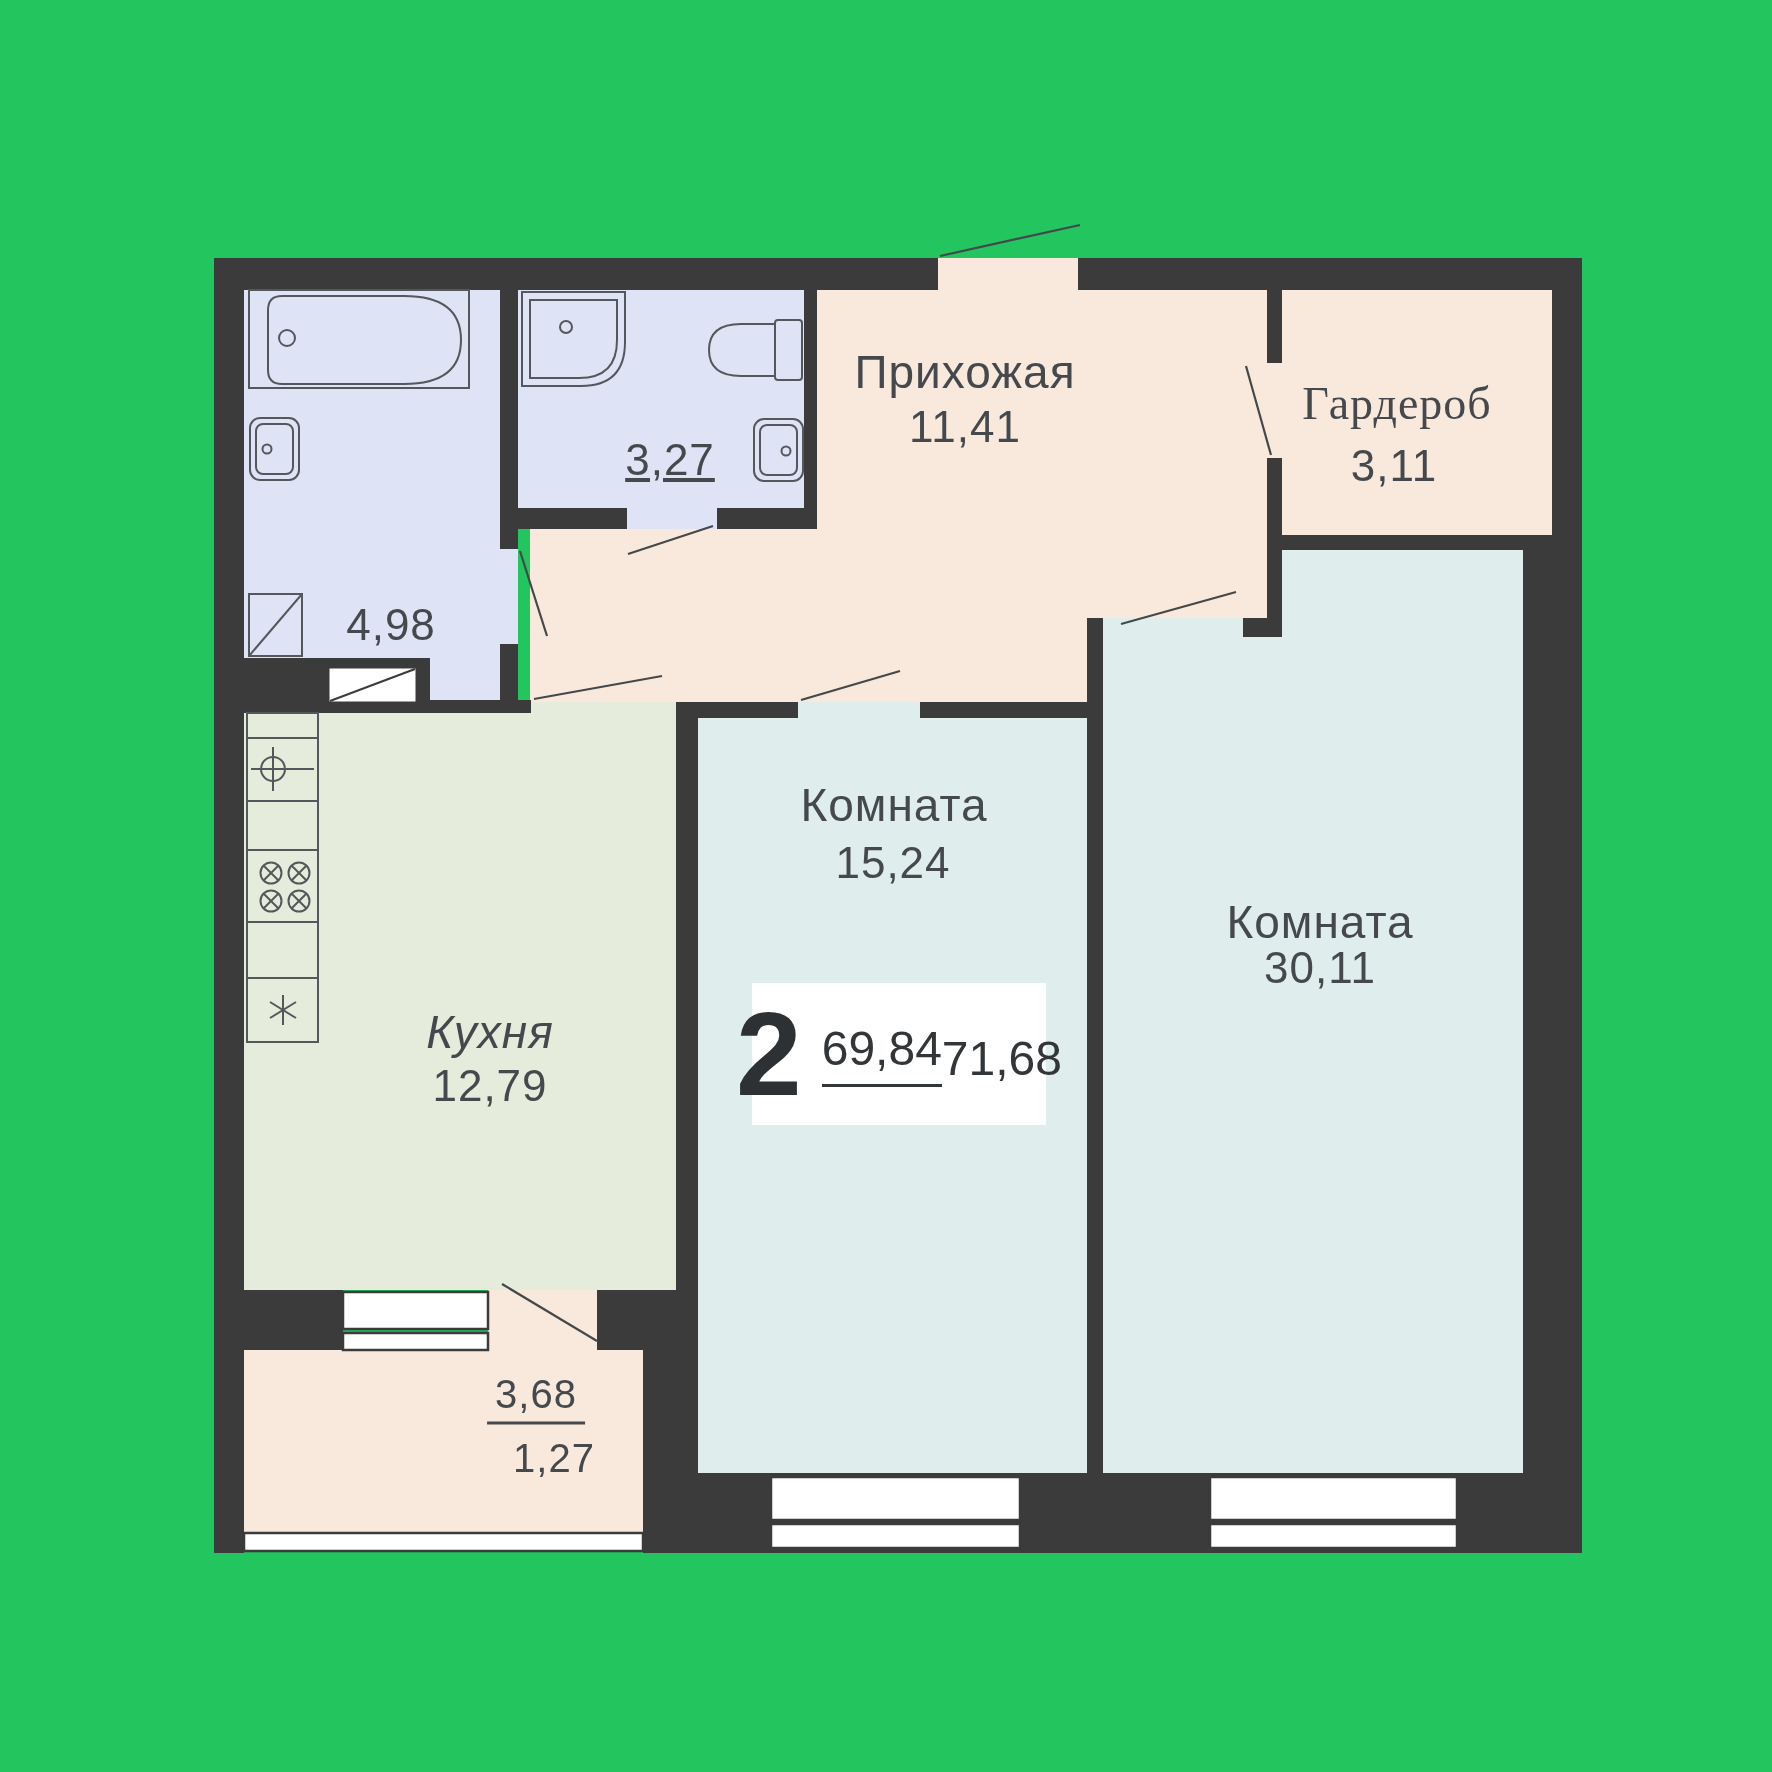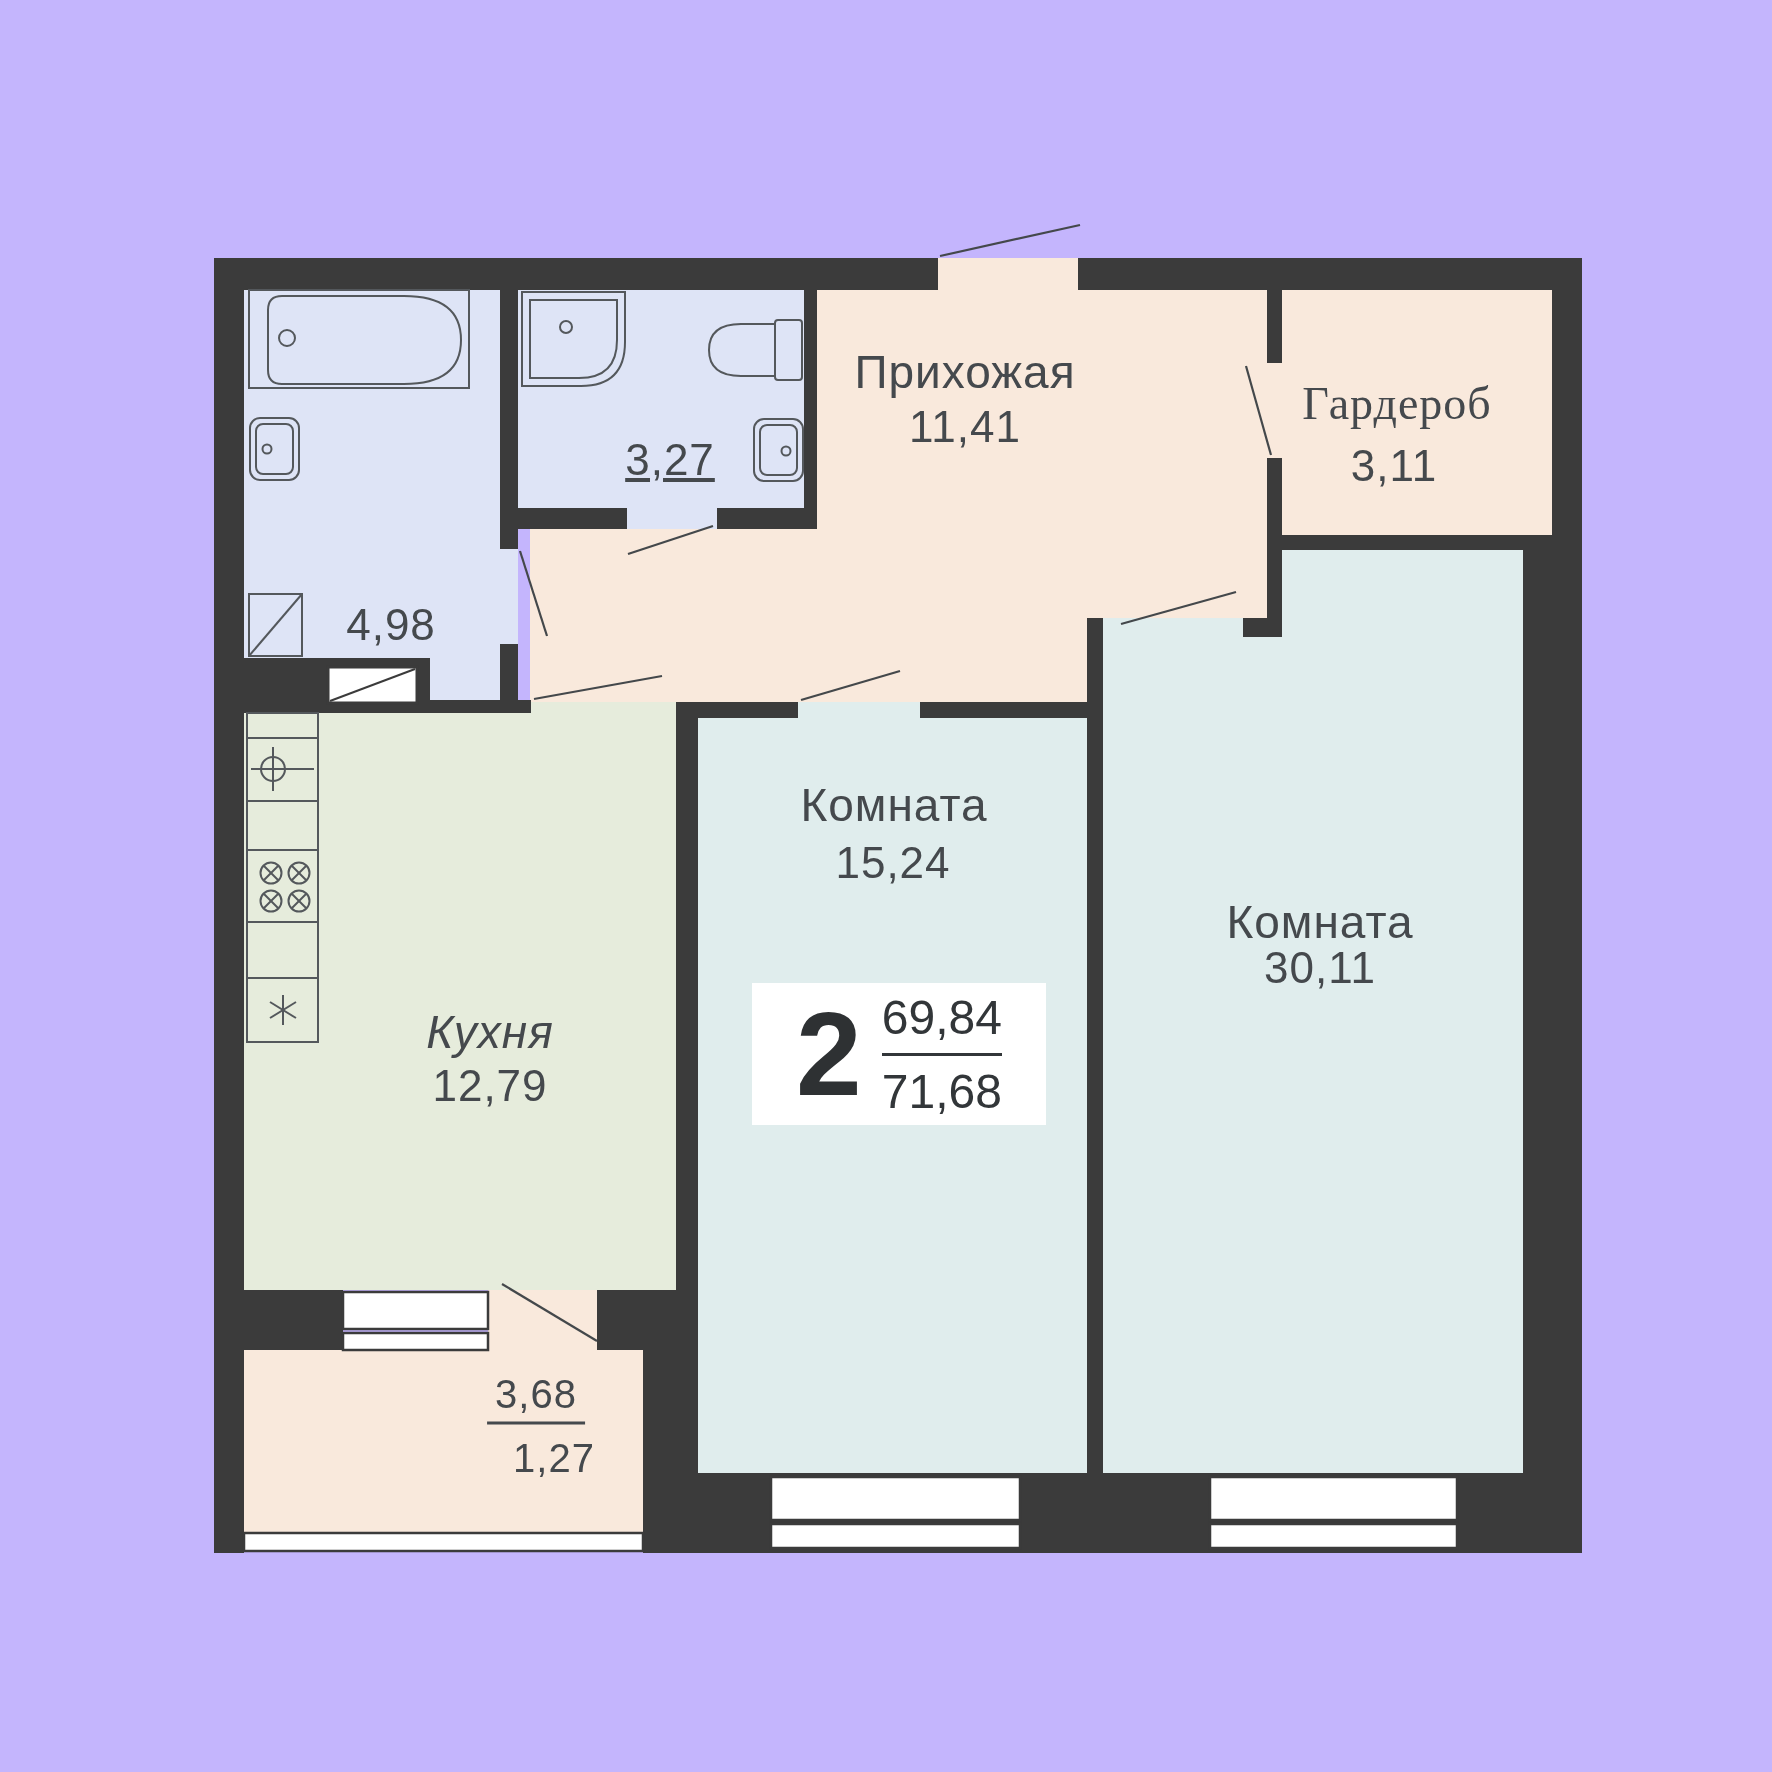--- a/index.html
+++ b/index.html
@@ -1,37 +1,37 @@
 <!DOCTYPE html>
 <html><head>
 <meta charset="utf-8">
 <style>
   html,body{margin:0;padding:0;background:#ffffff;}
   body{font-family:"Liberation Sans","DejaVu Sans",sans-serif;}
-  .plan{position:relative;width:1772px;height:1772px;background:#c4b5fd;overflow:hidden;}
+  .plan{position:relative;width:1772px;height:1772px;background:#22c55e;overflow:hidden;}
   .f{position:absolute;}
   .f.wet{background:#dee4f6;}
   .f.hall{background:#f9e9dc;}
   .f.kitchen{background:#e6ecdc;}
   .f.living{background:#e0eded;}
   .w{position:absolute;background:#3b3b3b;}
   svg.overlay{position:absolute;left:0;top:0;width:1772px;height:1772px;pointer-events:none;}
   .fixt{stroke:#54585c;stroke-width:2;fill:none;}
   .swing{stroke:#44484b;stroke-width:2.2;fill:none;}
   .winr{fill:#ffffff;stroke:#3b3b3b;stroke-width:2.5;}
   .lbl{position:absolute;transform:translate(-50%,-50%);color:#45494d;text-align:center;
        letter-spacing:1px;white-space:nowrap;line-height:1;}
   .room-name{font-size:46px;}
   .room-area{font-size:44px;}
   .balc-top{font-size:40px;border-bottom:3px solid #45494d;padding:0 8px 8px 8px;}
   .balc-bot{font-size:40px;}
   .infobox{position:absolute;left:752px;top:983px;width:294px;height:142px;background:#ffffff;
        display:flex;align-items:center;justify-content:center;gap:20px;}
   .info-count{font-size:118px;font-weight:700;color:#2e3133;line-height:1;}
-  .fraction{display:flex;flex-direction:column;align-items:center;color:#323639;}
+  .fraction{display:flex;flex-direction:row;align-items:center;color:#323639;}
   .fraction .top{font-size:48px;padding-bottom:8px;border-bottom:3px solid #323639;}
   .fraction .bot{font-size:48px;padding-top:8px;}
 </style>
 </head>
 <body>
 
 <div class="plan">
 
   <div class="f wet" style="left:244px;top:288px;width:256px;height:370px;"></div>
   <div class="f wet" style="left:430px;top:658px;width:70px;height:44px;"></div>

